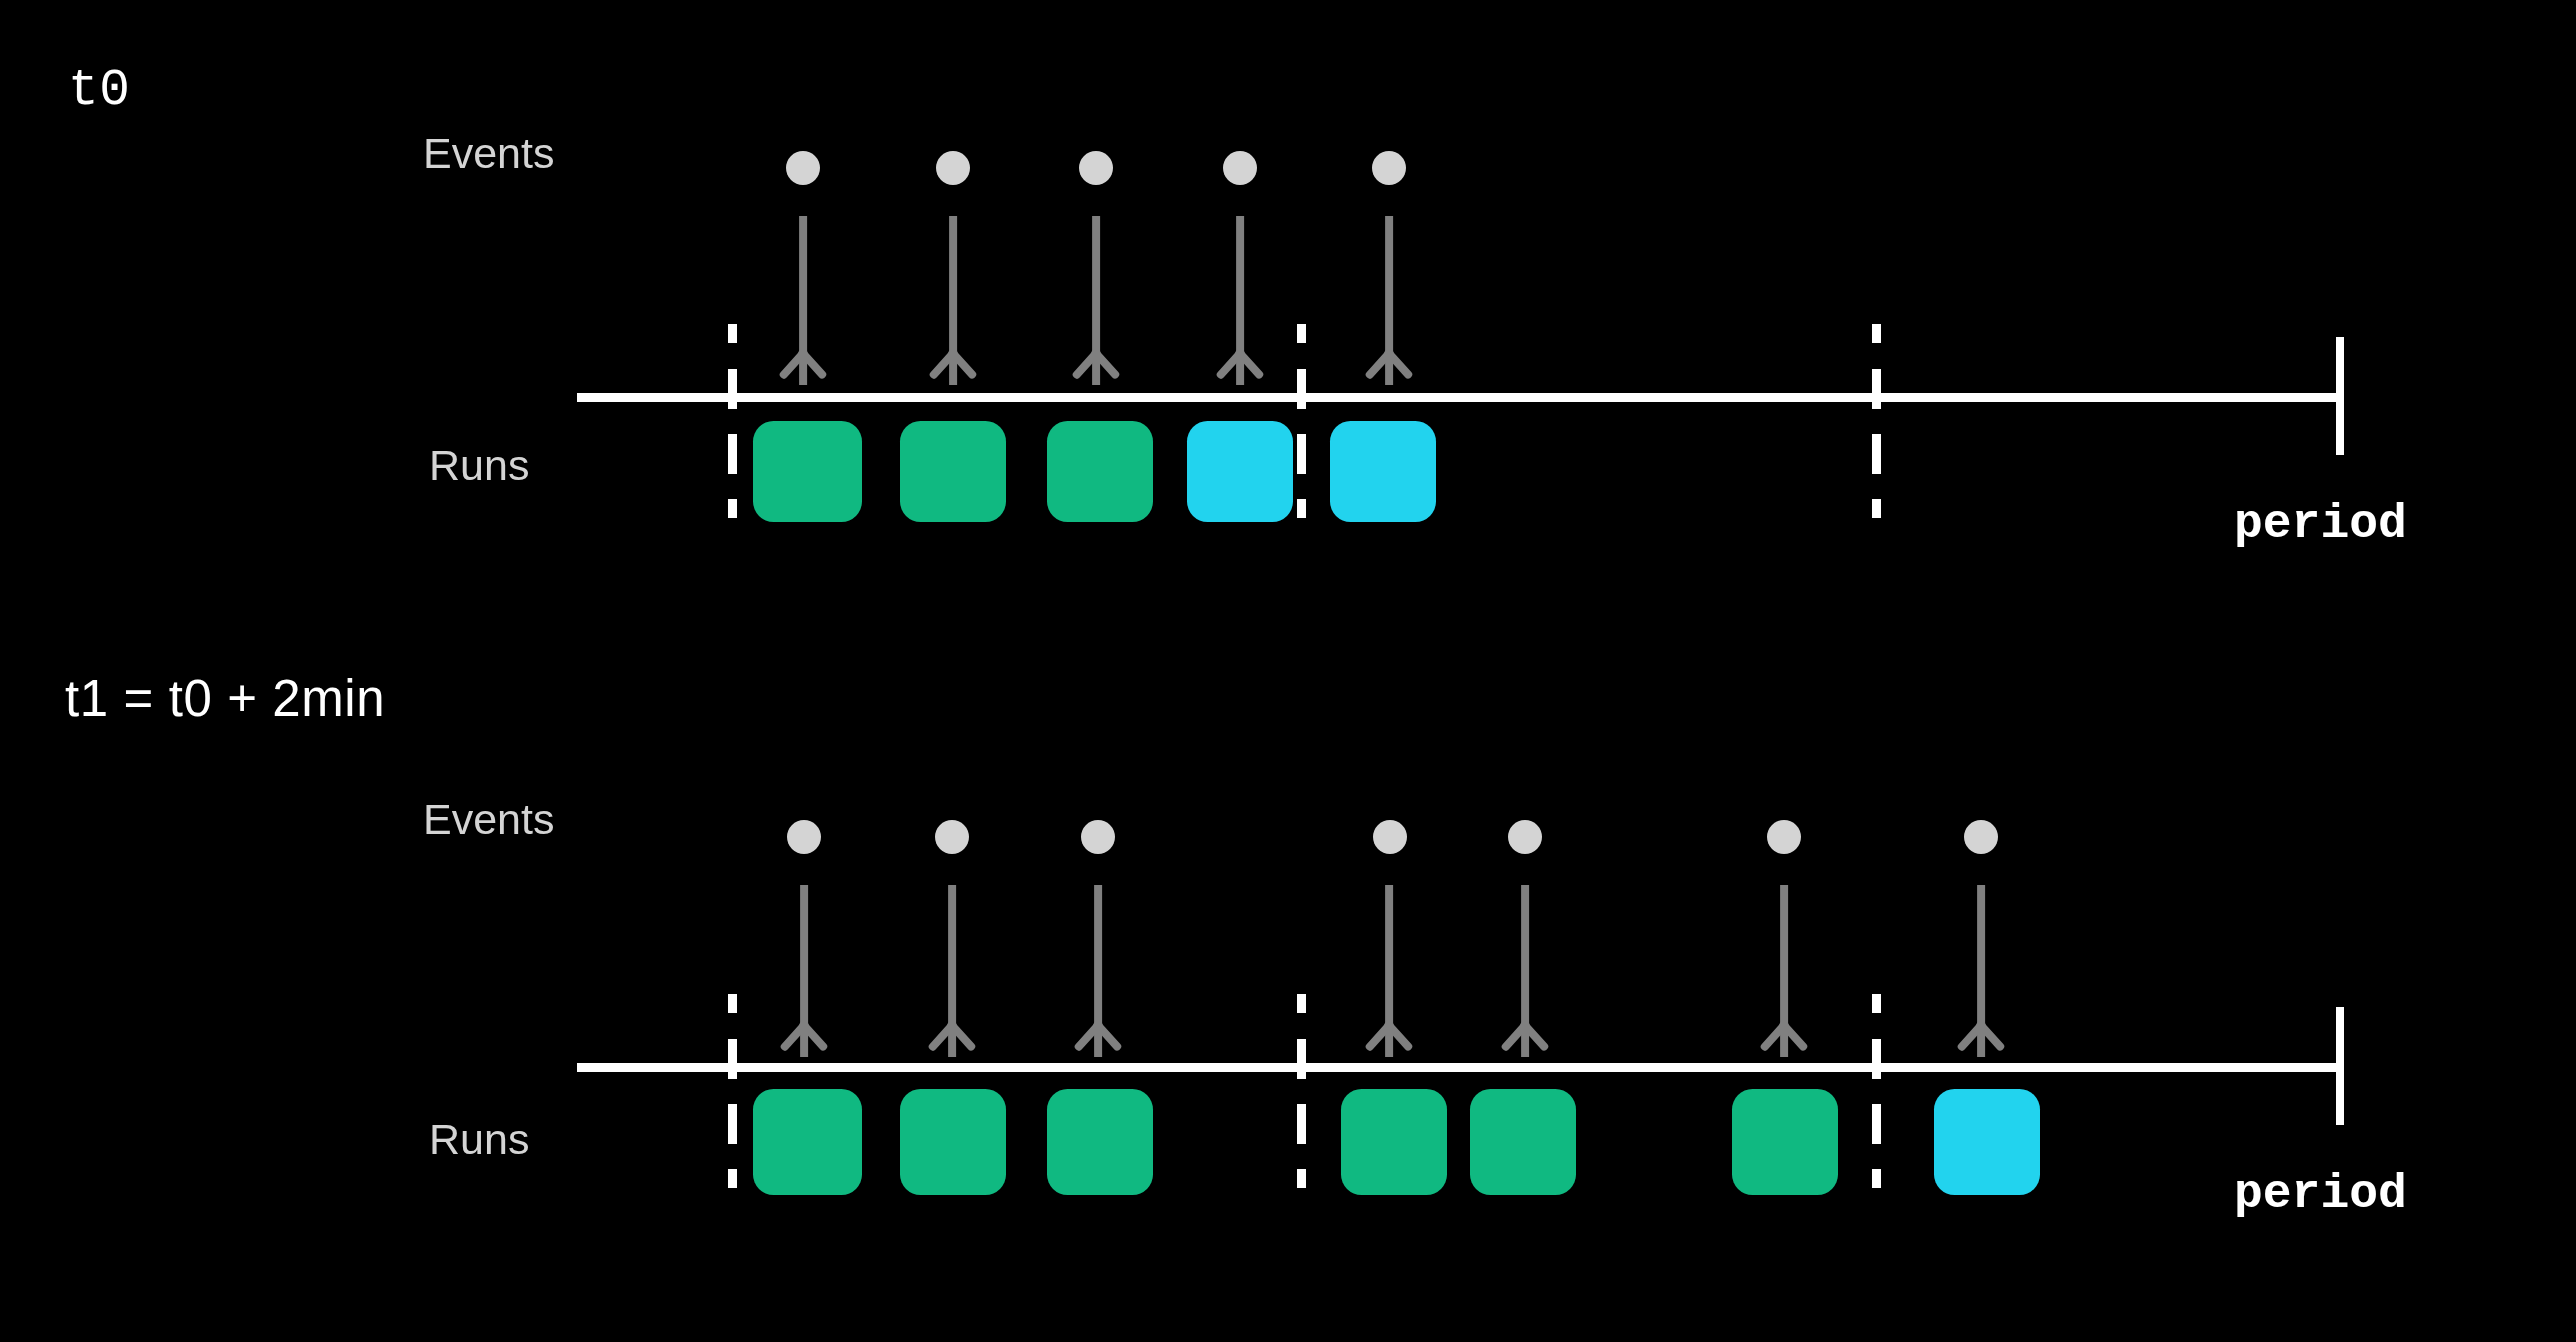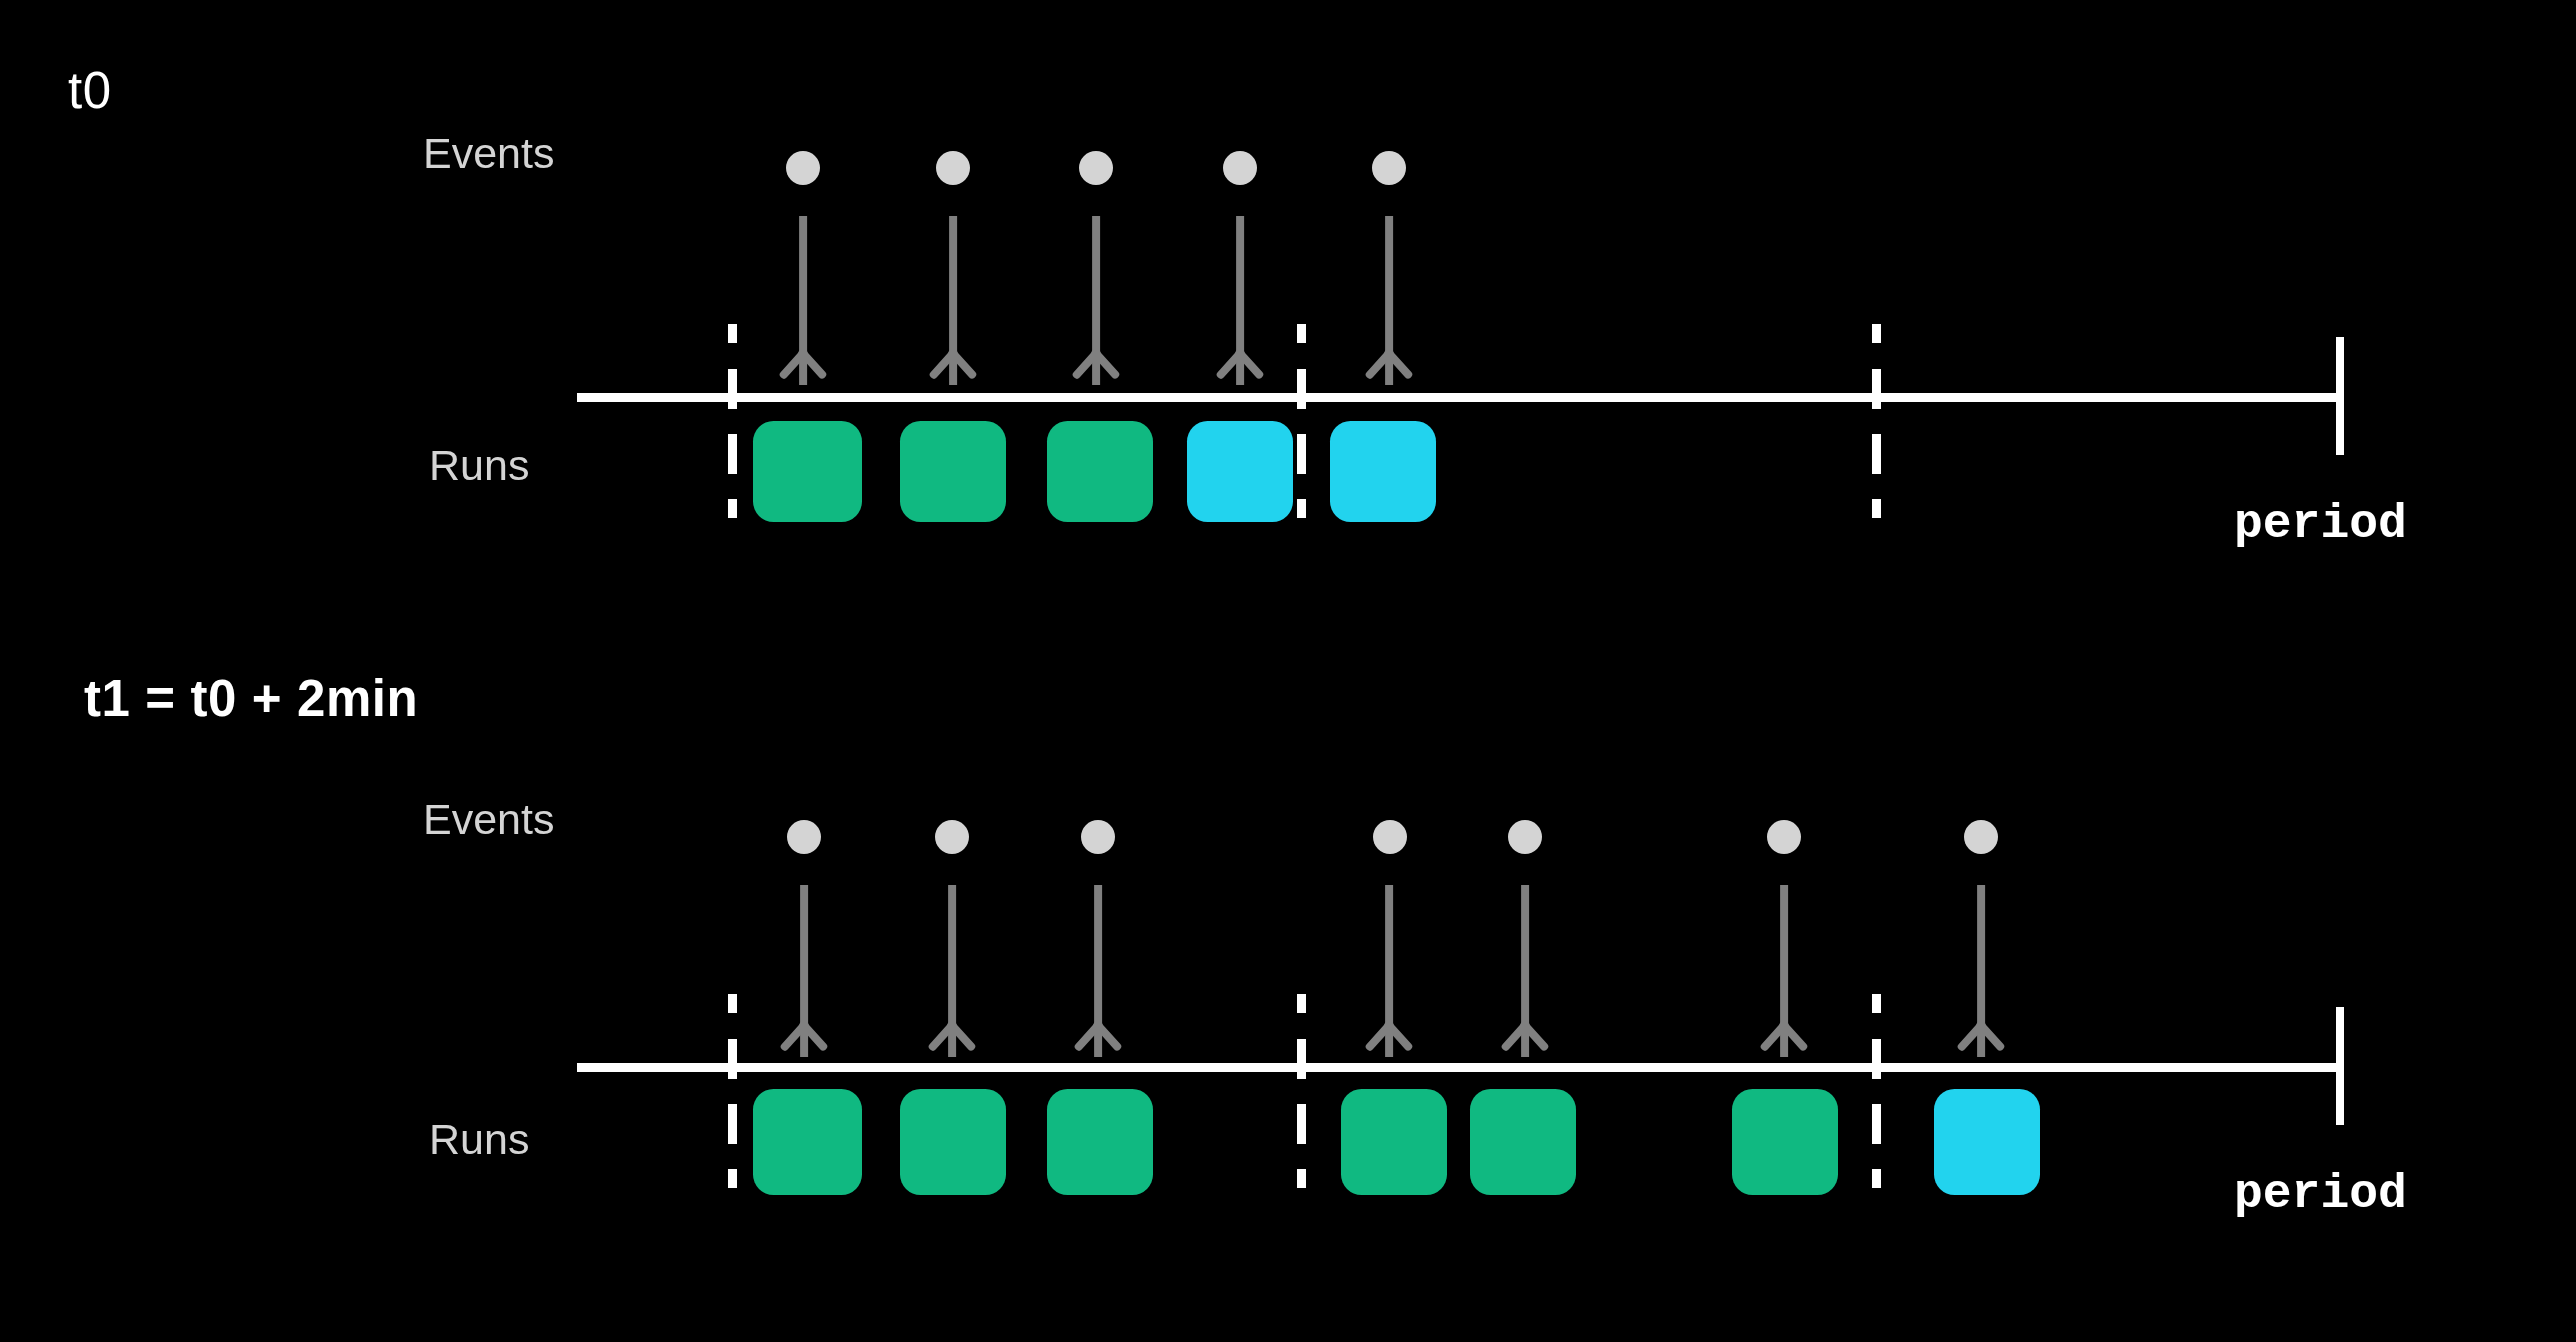--- a/index.html
+++ b/index.html
@@ -114,21 +114,21 @@
     border-radius:20.5px;
   }
 </style>
 </head>
 <body>
 
 <div id="stage">
 
   <div>
 
-    <div class="section-label" style="left:68px;top:65px;">t0</div>
+    <div class="section-label" style="left:68px;top:65px;font-family:Liberation Mono, monospace;">t0</div>
 
     <div class="axis-label" style="left:423px;top:132px;">Events</div>
 
     <div class="axis-label" style="left:429px;top:444px;">Runs</div>
 
     <div class="boundary" style="left:728px;top:324px;height:194px;"></div>
     <div class="boundary" style="left:1297px;top:324px;height:194px;"></div>
     <div class="boundary" style="left:1872px;top:324px;height:194px;"></div>
 
     <div class="timeline" style="left:577px;top:393px;width:1767px;"></div>
@@ -180,21 +180,21 @@
     <div class="run-box" style="left:900px;top:421px;width:106px;height:101px;background:#10b981;"></div>
     <div class="run-box" style="left:1047px;top:421px;width:106px;height:101px;background:#10b981;"></div>
     <div class="run-box" style="left:1187px;top:421px;width:106px;height:101px;background:#22d3ee;"></div>
     <div class="run-box" style="left:1330px;top:421px;width:106px;height:101px;background:#22d3ee;"></div>
 
     <div class="period-label" style="left:2234px;top:500px;">period</div>
   </div>
 
   <div>
 
-    <div class="section-label" style="left:84px;top:673px;font-weight:bold;">t1 = t0 + 2min</div>
+    <div class="section-label" style="left:65px;top:673px;">t1 = t0 + 2min</div>
 
     <div class="axis-label" style="left:423px;top:798px;">Events</div>
 
     <div class="axis-label" style="left:429px;top:1118px;">Runs</div>
 
     <div class="boundary" style="left:728px;top:994px;height:194px;"></div>
     <div class="boundary" style="left:1297px;top:994px;height:194px;"></div>
     <div class="boundary" style="left:1872px;top:994px;height:194px;"></div>
 
     <div class="timeline" style="left:577px;top:1063px;width:1767px;"></div>

